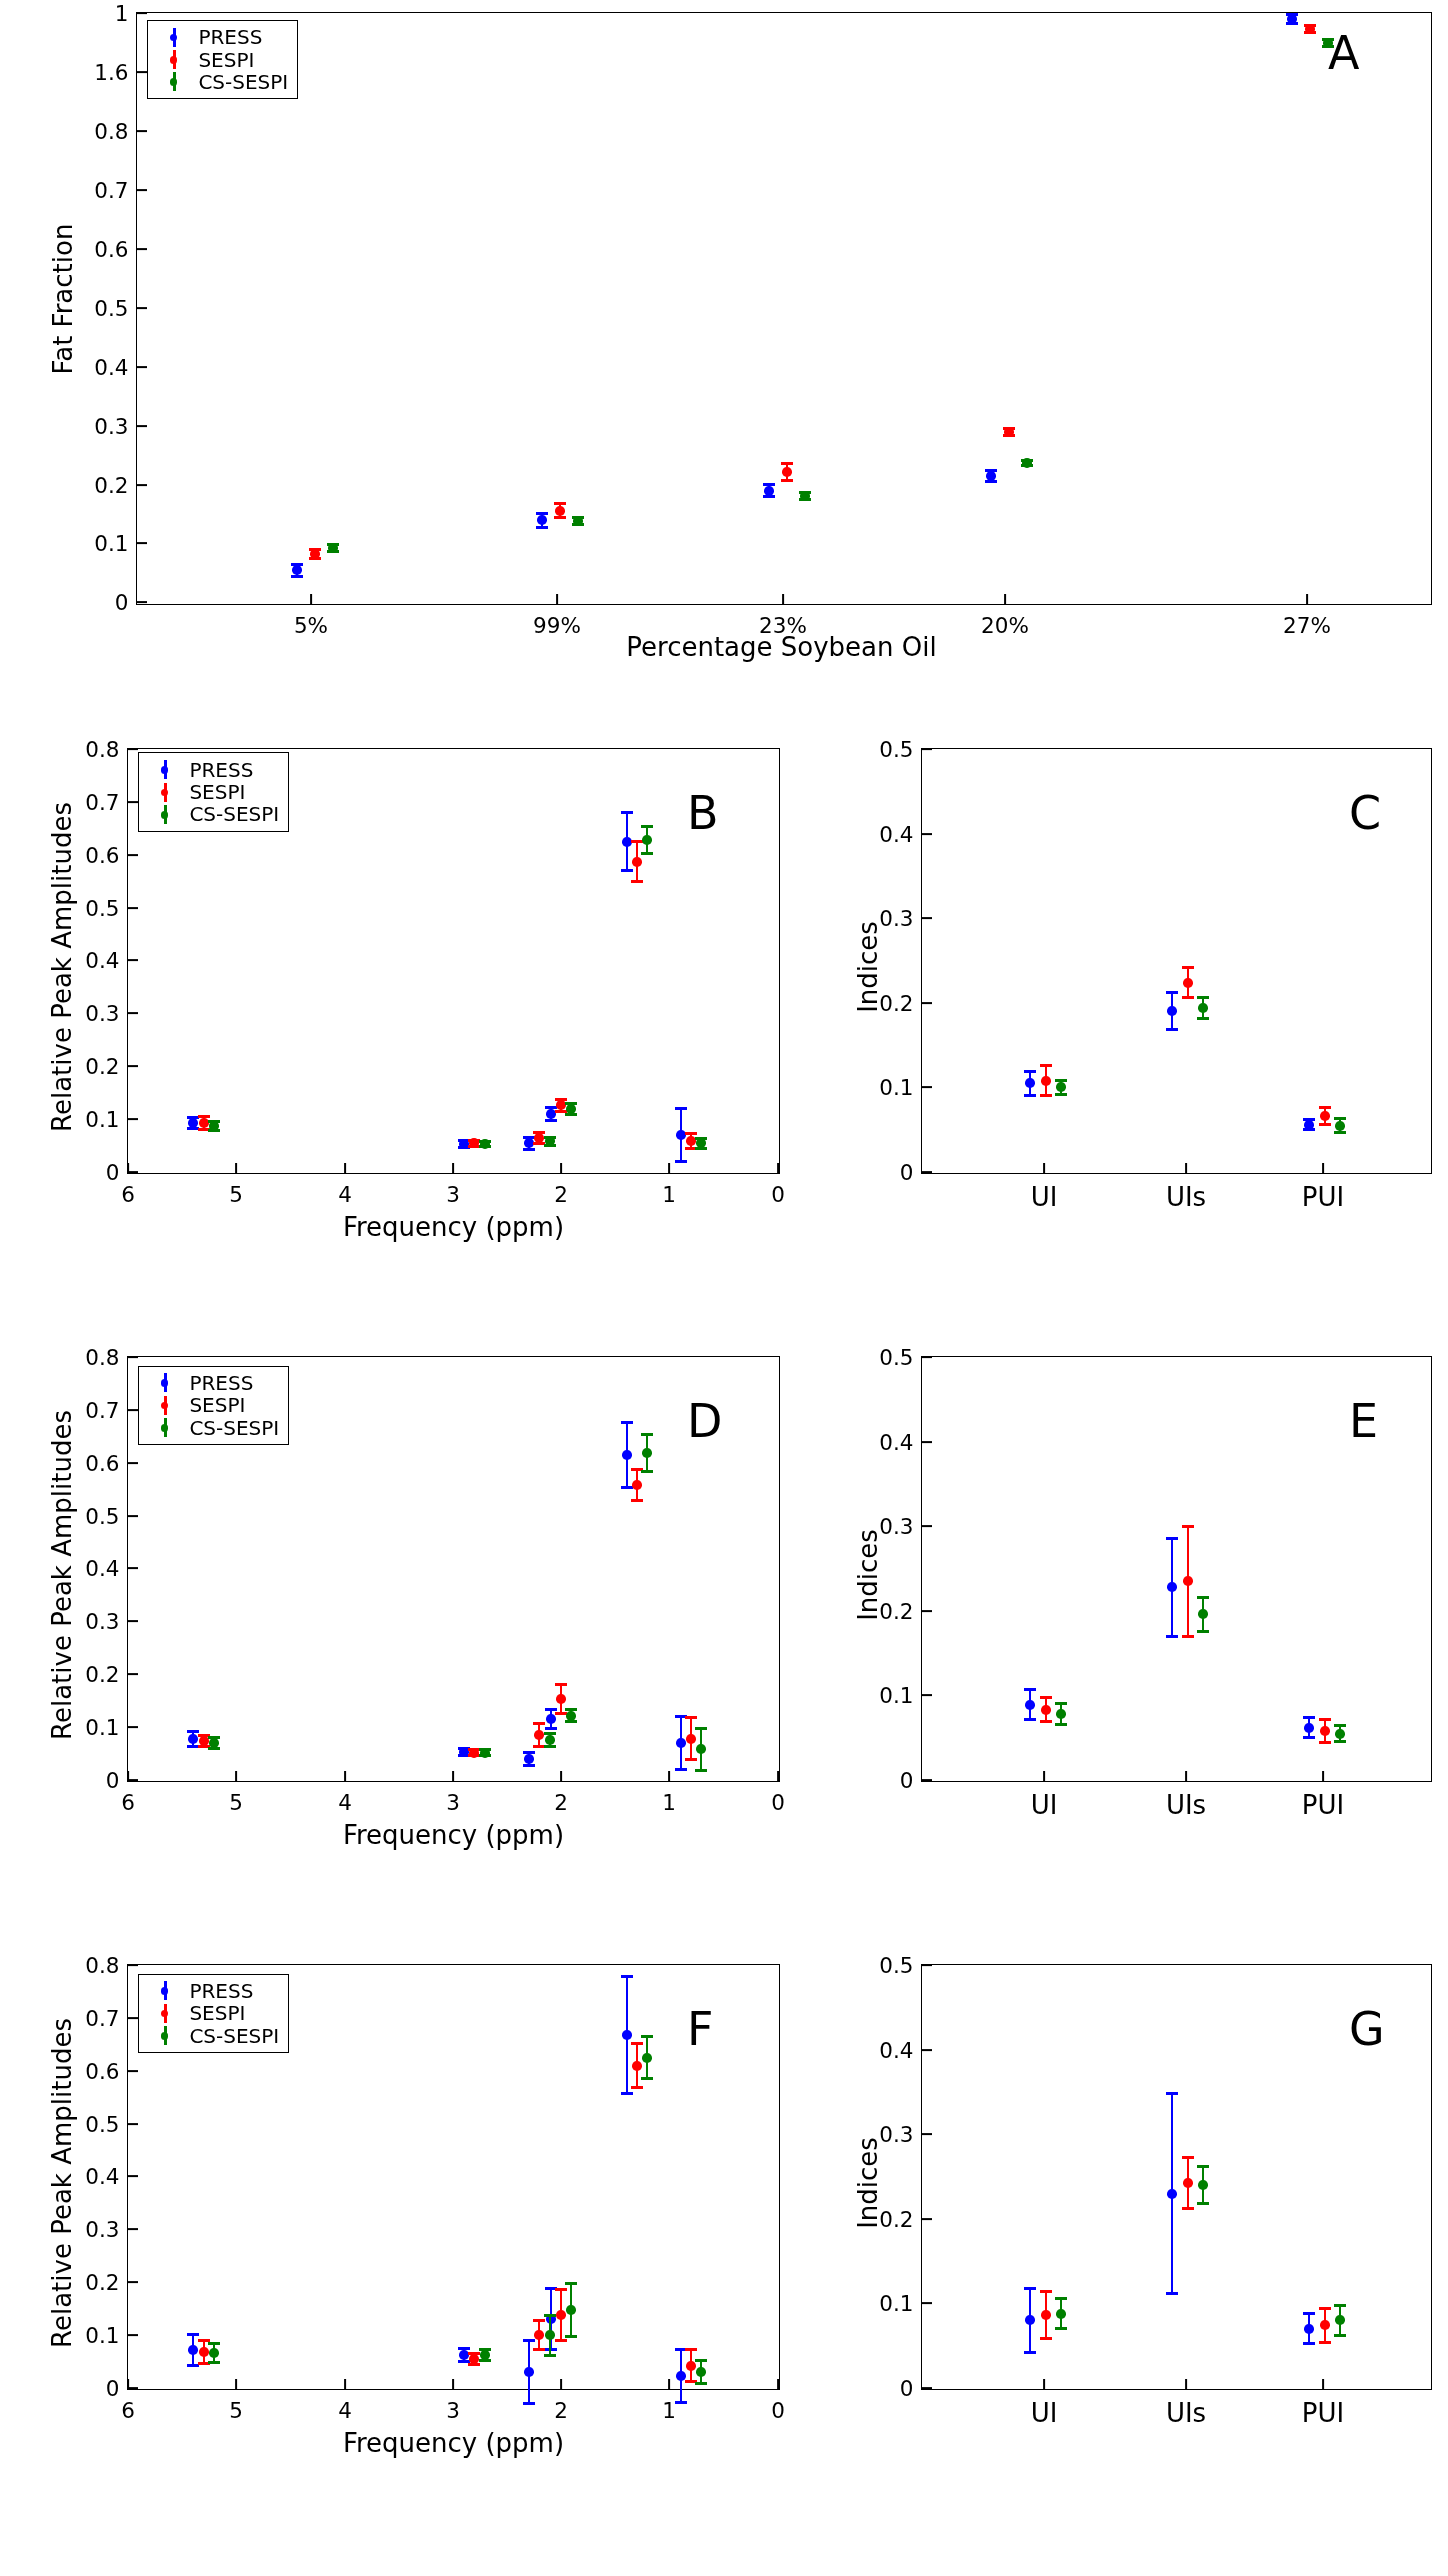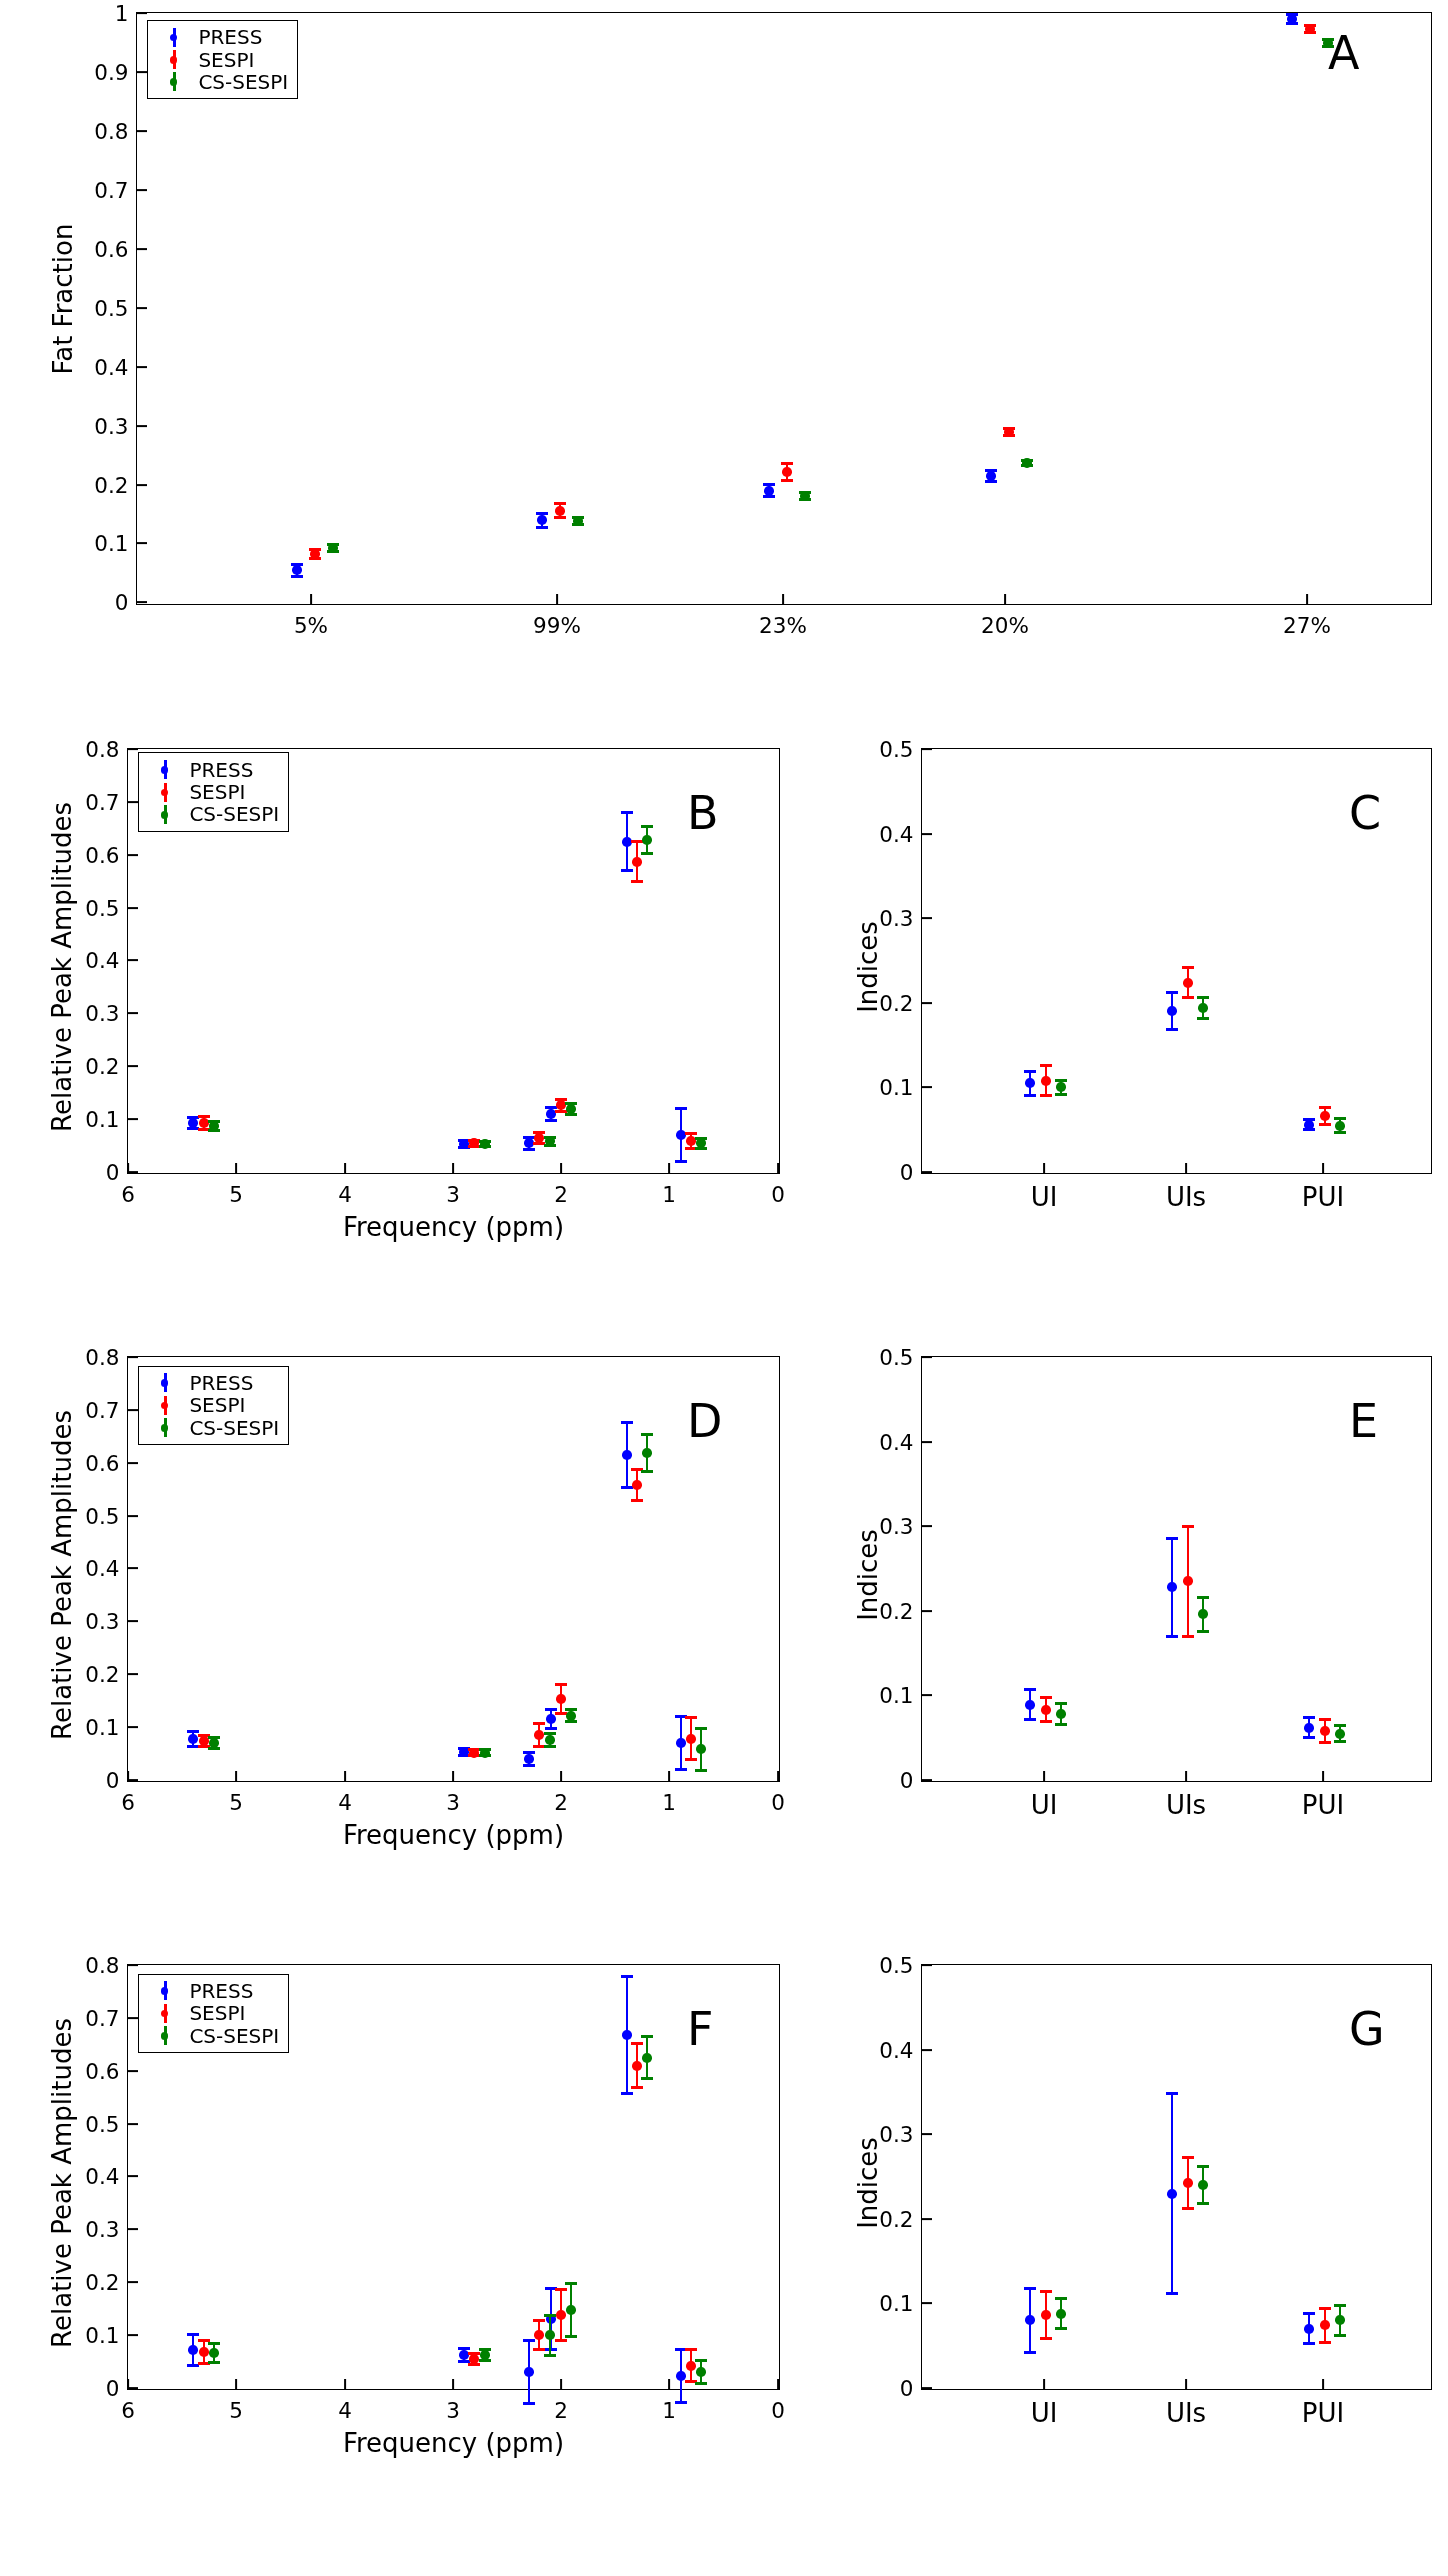--- a/index.html
+++ b/index.html
@@ -53,21 +53,21 @@
         <div class="tick-y" style="top: 354px;">0.4</div>
         <div class="tmk-y" style="top: 354px;"></div>
         <div class="tick-y" style="top: 295px;">0.5</div>
         <div class="tmk-y" style="top: 295px;"></div>
         <div class="tick-y" style="top: 236px;">0.6</div>
         <div class="tmk-y" style="top: 236px;"></div>
         <div class="tick-y" style="top: 177px;">0.7</div>
         <div class="tmk-y" style="top: 177px;"></div>
         <div class="tick-y" style="top: 118px;">0.8</div>
         <div class="tmk-y" style="top: 118px;"></div>
-        <div class="tick-y" style="top: 59px;">0.9</div>
+        <div class="tick-y" style="top: 59px;">1.6</div>
         <div class="tmk-y" style="top: 59px;"></div>
         <div class="tick-y" style="top: 0px;">1</div>
         <div class="tmk-y" style="top: 0px;"></div>
         <div class="tick-x" style="left: 174px;">5%</div>
         <div class="tmk-x" style="left: 174px;"></div>
         <div class="tick-x" style="left: 420px;">99%</div>
         <div class="tmk-x" style="left: 420px;"></div>
         <div class="tick-x" style="left: 646px;">23%</div>
         <div class="tmk-x" style="left: 646px;"></div>
         <div class="tick-x" style="left: 868px;">20%</div>
@@ -183,20 +183,21 @@
             <div class="sym">
               <div class="bar" style="background: rgb(0, 128, 0);"></div>
               <div class="dot" style="background: rgb(0, 128, 0);"></div>
             </div>
             <div class="lbl">CS-SESPI</div>
           </div>
         </div>
       </div>
     <div class="panel-letter" style="left:1328px;top:26px;">A</div>
     <div class="ylabel" style="left:-40px;top:284px;width:206px;text-align:center;">Fat Fraction</div>
+    <div class="xlabel" style="left:481px;top:632px;width:601px;">Percentage Soybean Oil</div>
   </div>
 
   <div class="panel" style="left:0;top:722px;">
     <div class="plotbox" id="boxB" style="left:127px;top:26px;width:653px;height:426px;">
         <div class="tick-y" style="top: 423px;">0</div>
         <div class="tmk-y" style="top: 423px;"></div>
         <div class="tick-y" style="top: 370px;">0.1</div>
         <div class="tmk-y" style="top: 370px;"></div>
         <div class="tick-y" style="top: 317px;">0.2</div>
         <div class="tmk-y" style="top: 317px;"></div>

